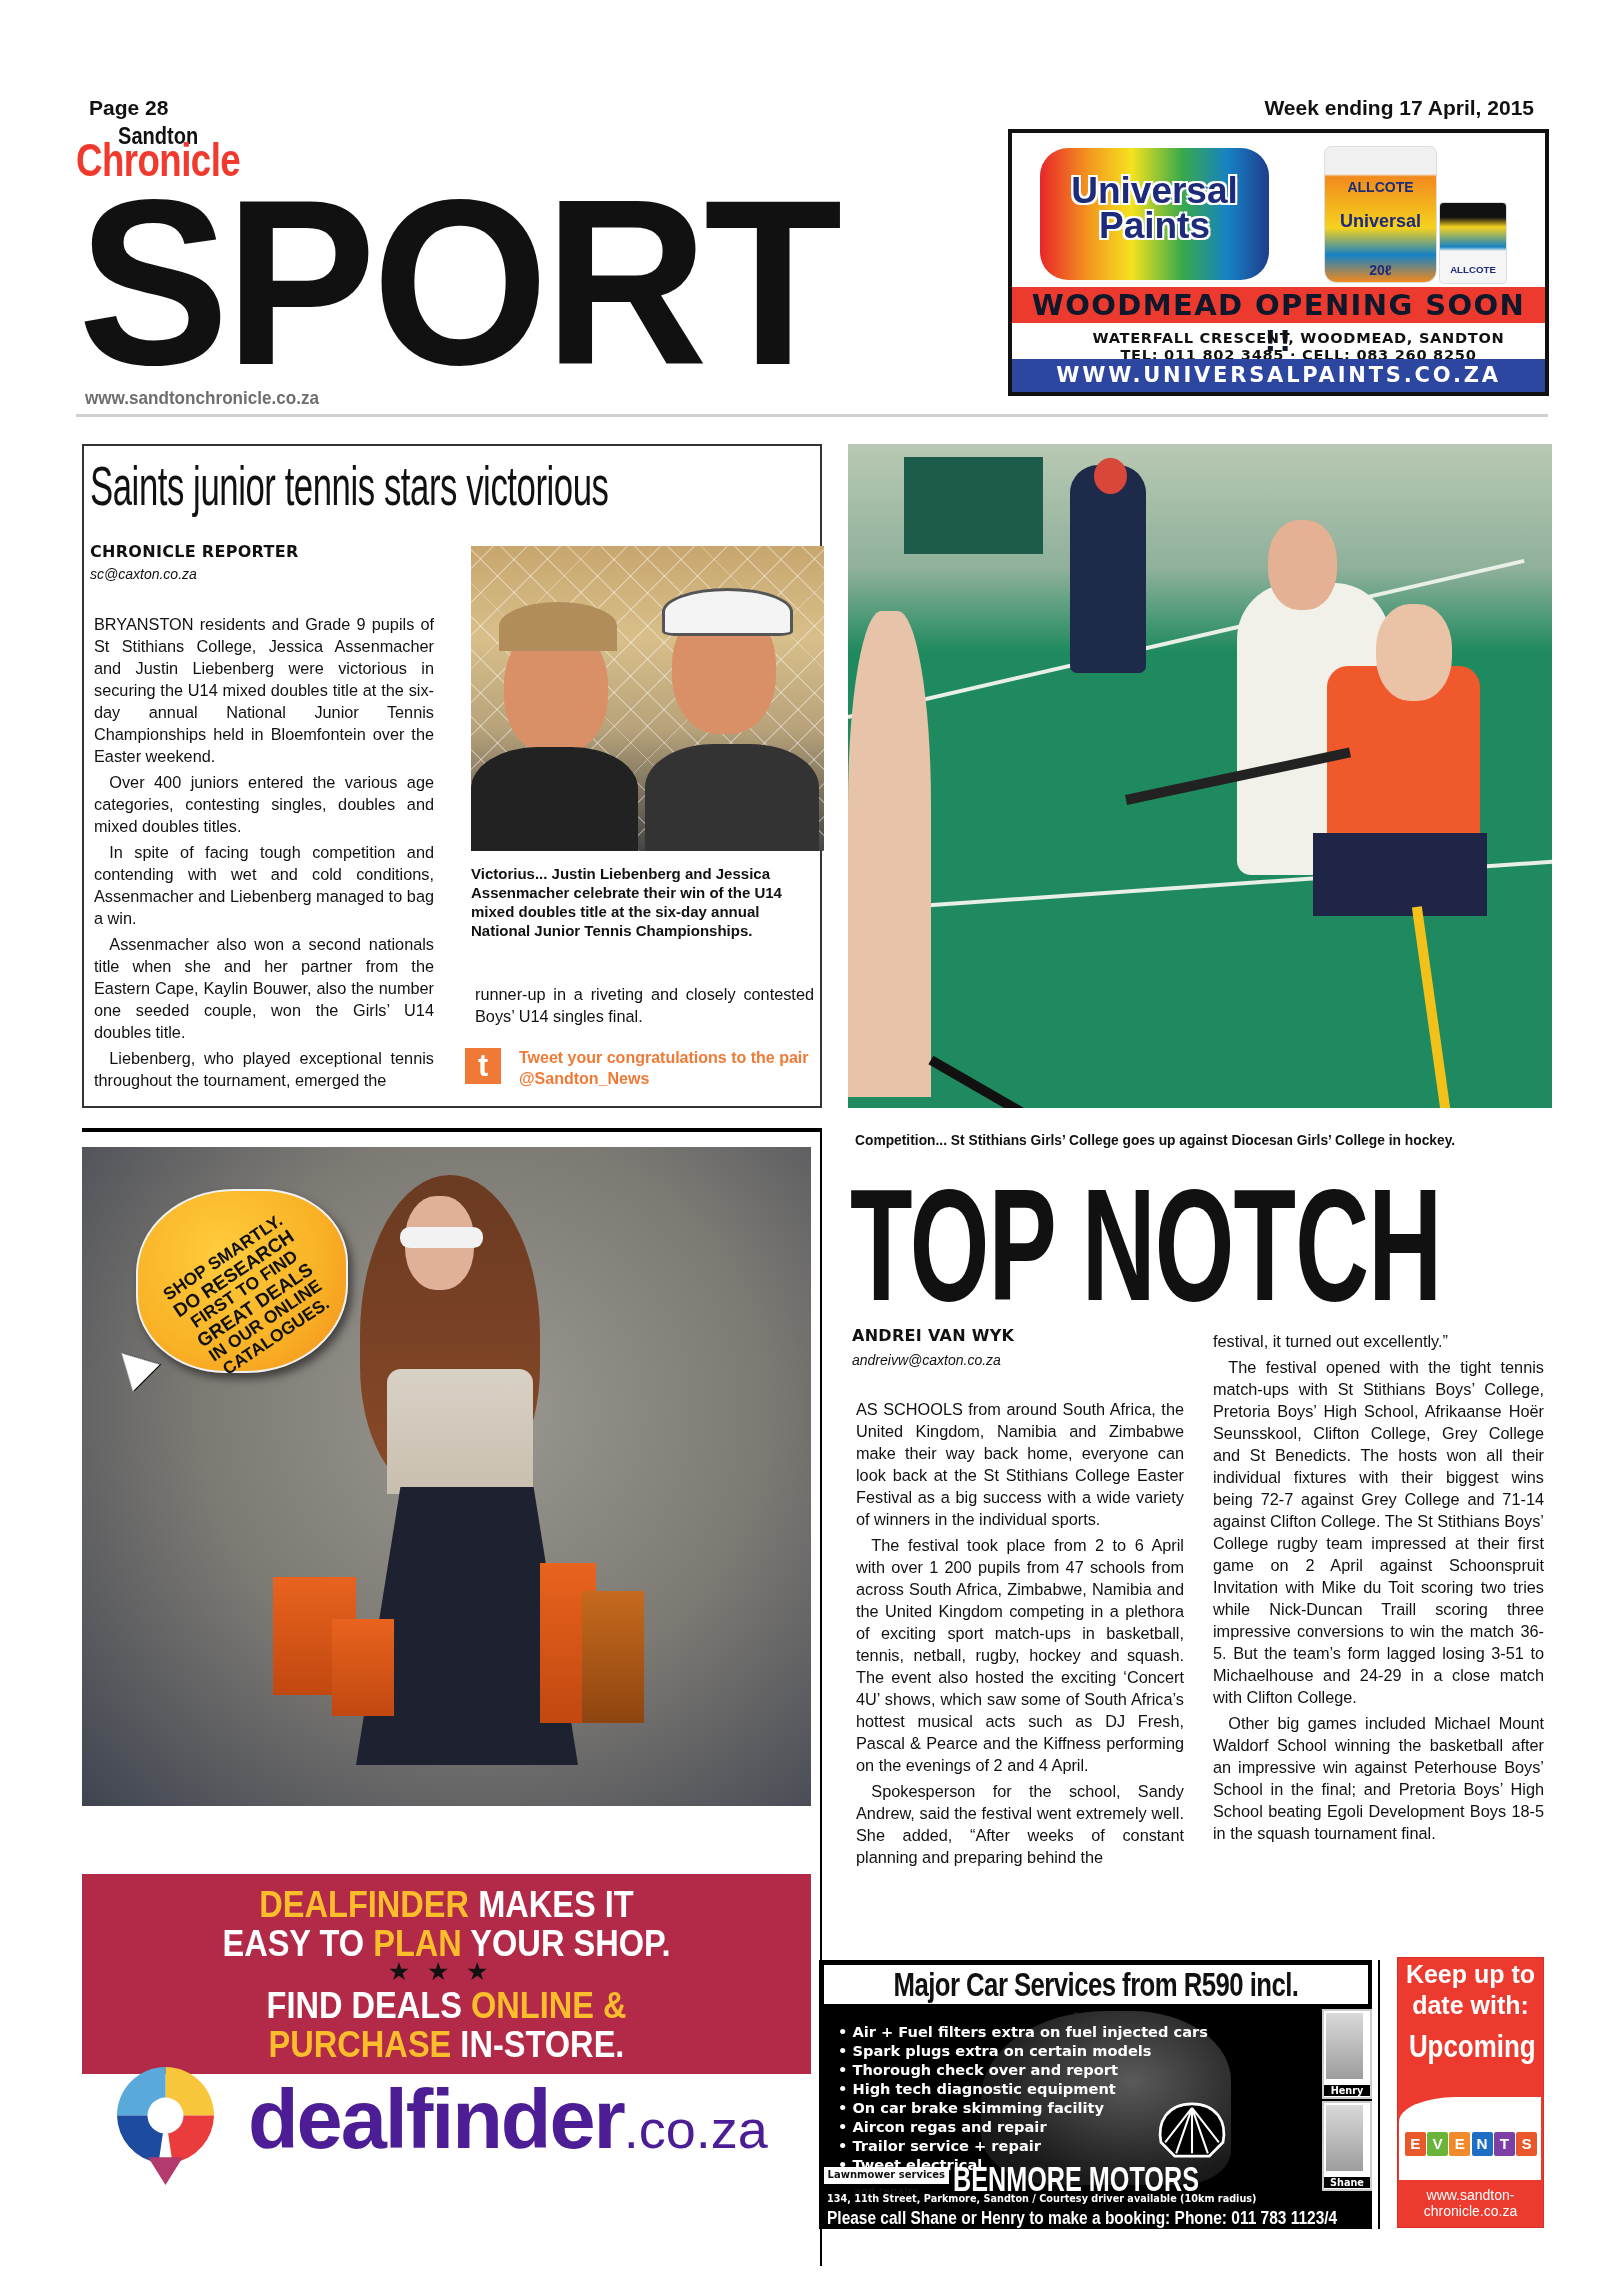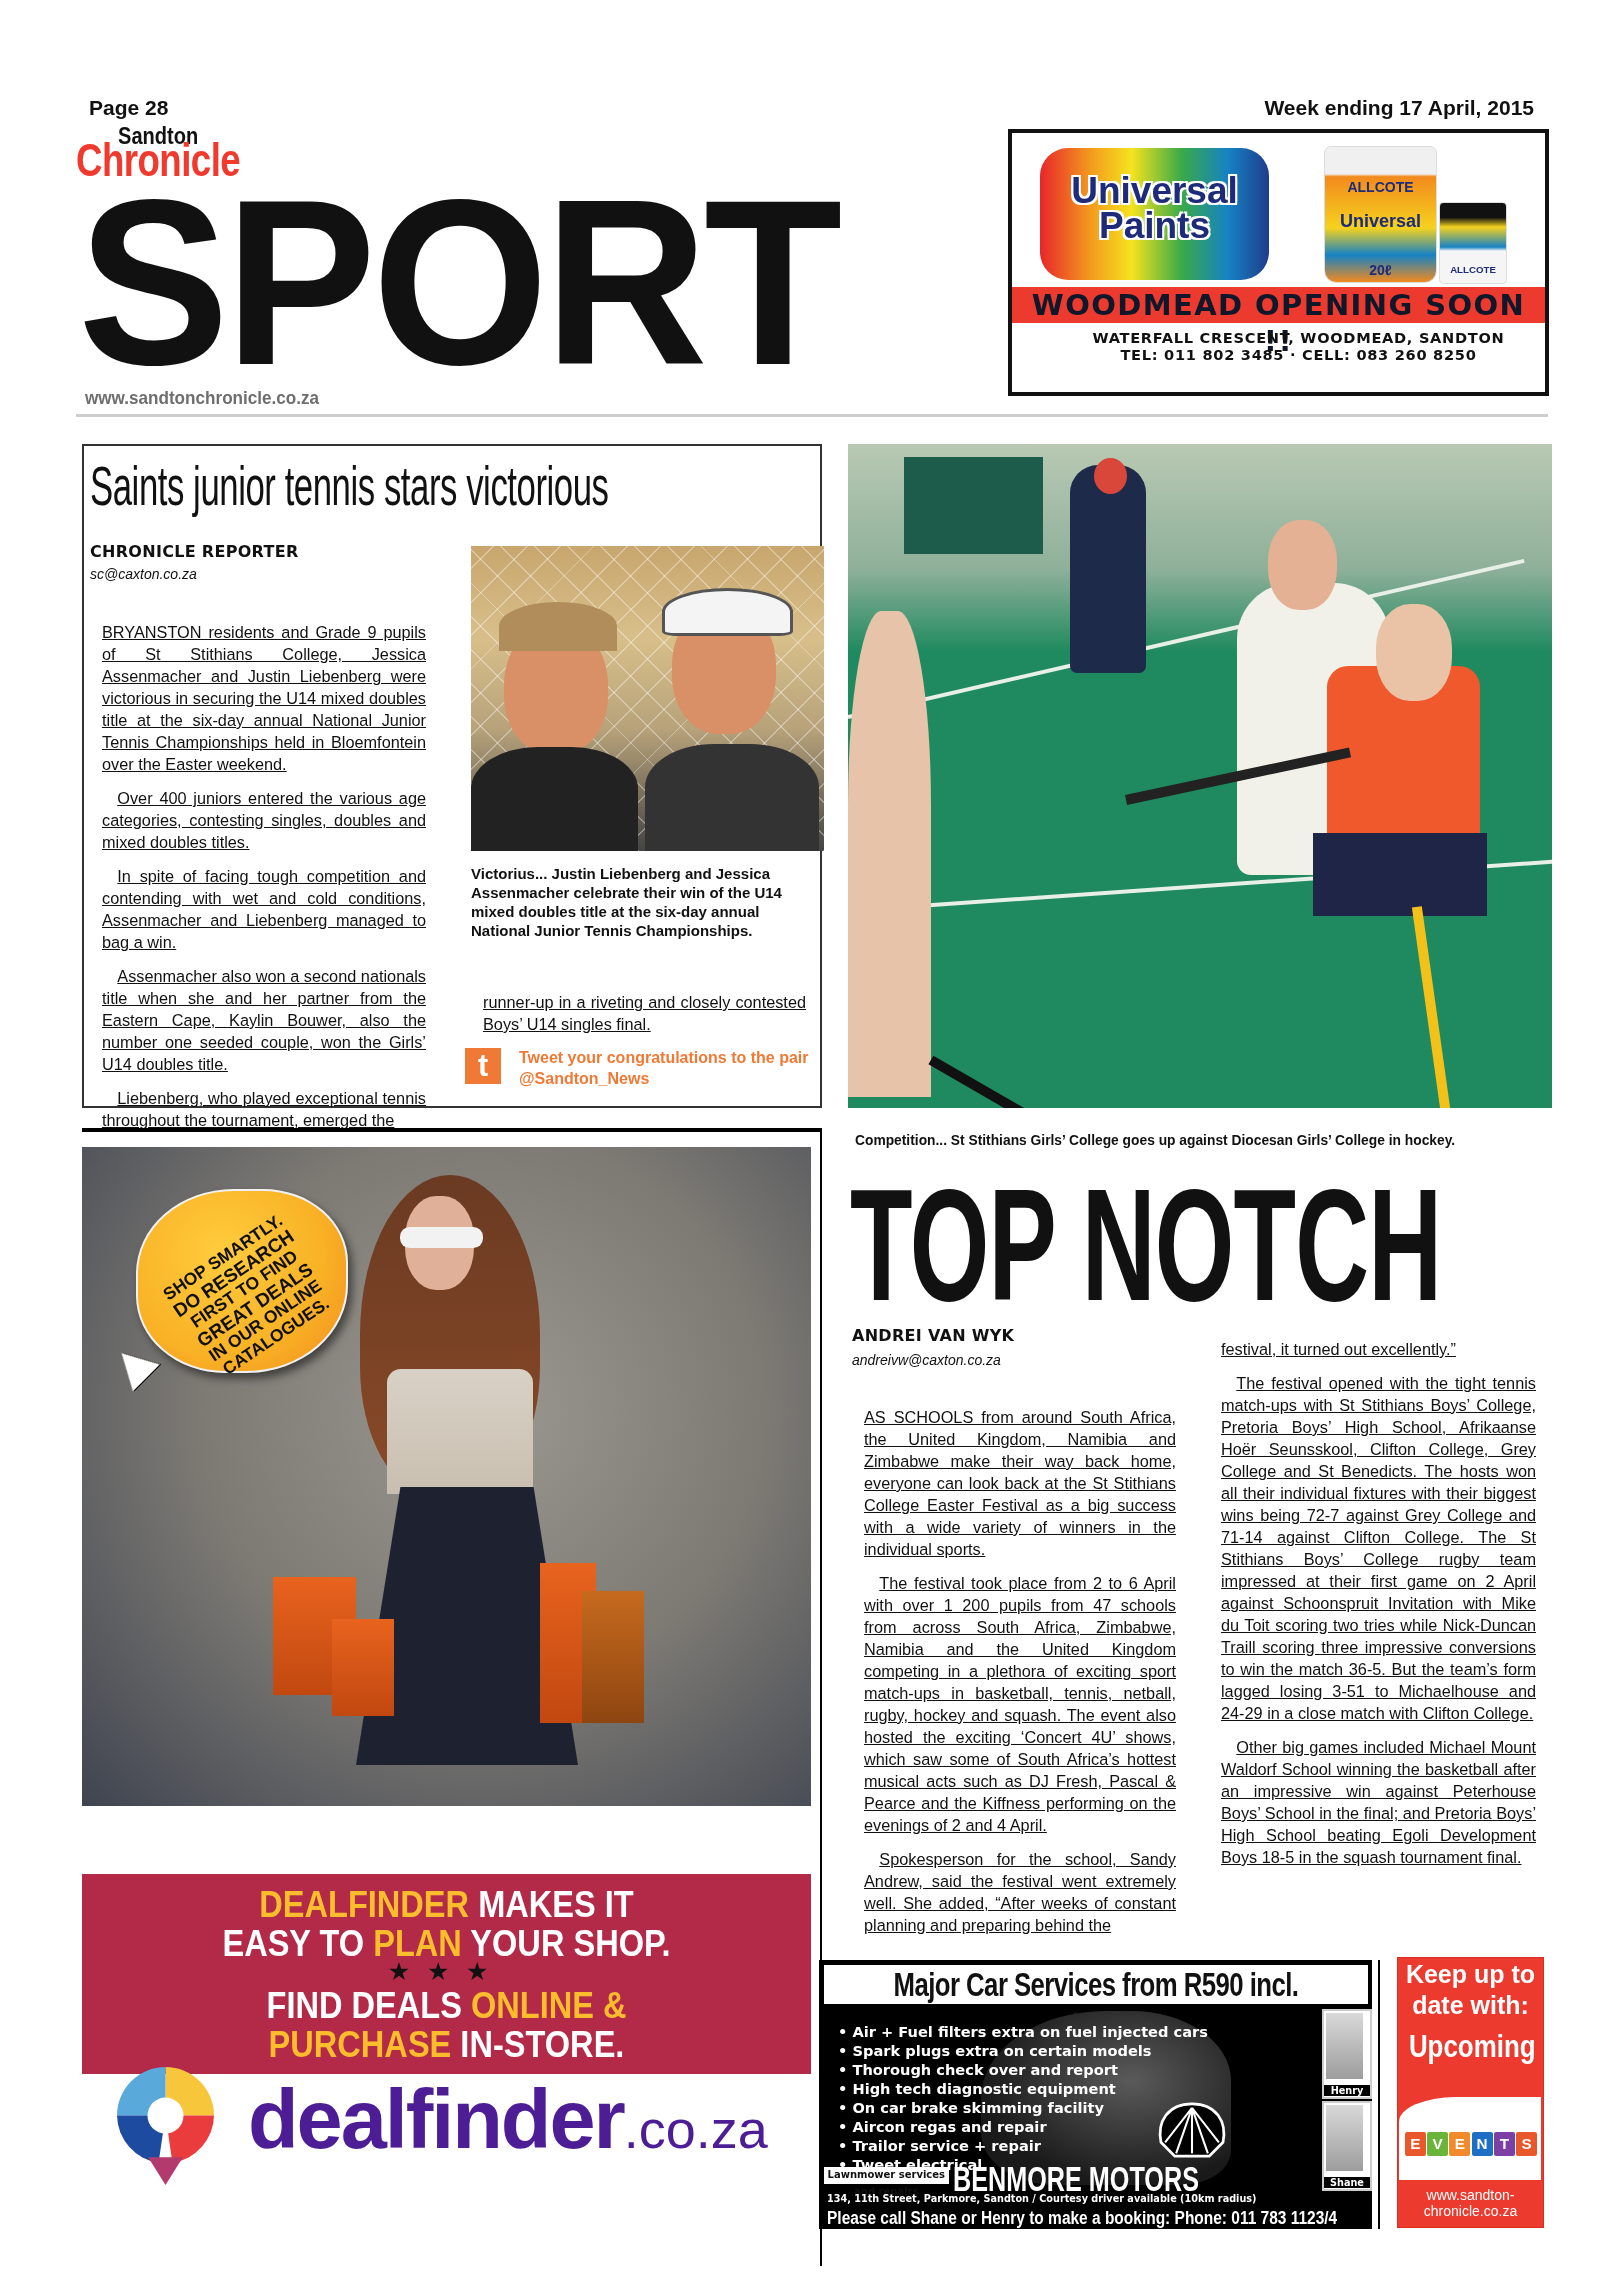--- a/index.html
+++ b/index.html
@@ -29,21 +29,21 @@
   .up-banner { position: absolute; left: 0; top: 154px; width: 100%; height: 36px; background: #ec3a2f; color: #0f172a; text-align: center; font: bold 29px "DejaVu Sans", sans-serif; line-height: 36px; letter-spacing: 1.4px; }
   .up-addr { position: absolute; left: 0; top: 196px; width: 100%; text-align: center; font: bold 14.6px "DejaVu Sans", sans-serif; line-height: 17.4px; letter-spacing: 0.7px; padding-left: 20px; }
   .up-url { position: absolute; left: 0; bottom: 0; width: 100%; height: 33px; background: #2d46a0; color: #fff; text-align: center; font: bold 21px "DejaVu Sans", sans-serif; line-height: 33px; letter-spacing: 2.8px; }
 
   
   .tennis-box { left: 82px; top: 444px; width: 740px; height: 664px; border: 2.1px solid #333; box-sizing: border-box; }
   .tennis-head { left: 90px; top: 453px; font: 56px "Liberation Sans", sans-serif; transform: scaleX(0.62); transform-origin: left; white-space: nowrap; letter-spacing: -0.7px; }
   .byline { font: 900 16px "DejaVu Sans", sans-serif; letter-spacing: 0.3px; }
   .email { font: italic 14px "Liberation Sans", sans-serif; }
   .body-col { font: 16.3px "Liberation Sans", sans-serif; line-height: 22px; text-align: justify; }
-  .body-col p { margin: 12px; text-indent: 15.3px; text-decoration: underline; }
+  .body-col p { margin: 4px; text-indent: 15.3px; }
   .body-col p.first { text-indent: 0; }
   .tennis-photo { left: 471px; top: 546px; width: 353px; height: 305px; overflow: hidden;
     background: linear-gradient(180deg,#c8a66e 0%,#d8bf8a 30%,#b7a27a 60%,#444 100%); }
   .fence { position: absolute; inset: 0; background:
      repeating-linear-gradient(45deg, rgba(255,255,255,0.35) 0 1.4px, transparent 1.4px 23.6px),
      repeating-linear-gradient(-45deg, rgba(255,255,255,0.35) 0 1.4px, transparent 1.4px 23.6px); }
   .face { position: absolute; border-radius: 48% 48% 44% 44%; background: #d99067; }
   .caption-bold { font: bold 15px "Liberation Sans", sans-serif; line-height: 19px; }
   .tweet-icon { left: 465px; top: 1048px; width: 36px; height: 36px; background: #f07a35; color: #fff; font: bold 30.5px "Liberation Sans", sans-serif; text-align: center; line-height: 35px; }
   .tweet-text { left: 519px; top: 1047px; color: #f07a35; font: bold 16px "Liberation Sans", sans-serif; line-height: 21px; }
@@ -134,20 +134,21 @@
     <div class="tin-label" style="top:115px">20ℓ</div>
   </div>
   <div class="up-tin-small">
     <div class="tin-label" style="top:61px;font-size:9.7px">ALLCOTE</div>
   </div>
   <div class="up-banner">WOODMEAD OPENING SOON !!</div>
   <div class="up-addr">
     <div>WATERFALL CRESCENT, WOODMEAD, SANDTON</div>
     <div>TEL: 011 802 3485 · CELL: 083 260 8250</div>
   </div>
+  <div class="up-url">WWW.UNIVERSALPAINTS.CO.ZA</div>
 </div>
 
 <div class="abs tennis-box"></div>
 <div class="abs tennis-head">Saints junior tennis stars victorious</div>
 <div class="abs byline" style="left:90px;top:542px">CHRONICLE REPORTER</div>
 <div class="abs email" style="left:90px;top:566px">sc@caxton.co.za</div>
 
 <div class="abs body-col" style="left:90px;top:609px;width:348px">
   <p class="first">BRYANSTON residents and Grade 9 pupils of St Stithians College, Jessica Assenmacher and Justin Liebenberg were victorious in securing the U14 mixed doubles title at the six-day annual National Junior Tennis Championships held in Bloemfontein over the Easter weekend.</p>
   <p>Over 400 juniors entered the various age categories, contesting singles, doubles and mixed doubles titles.</p>

